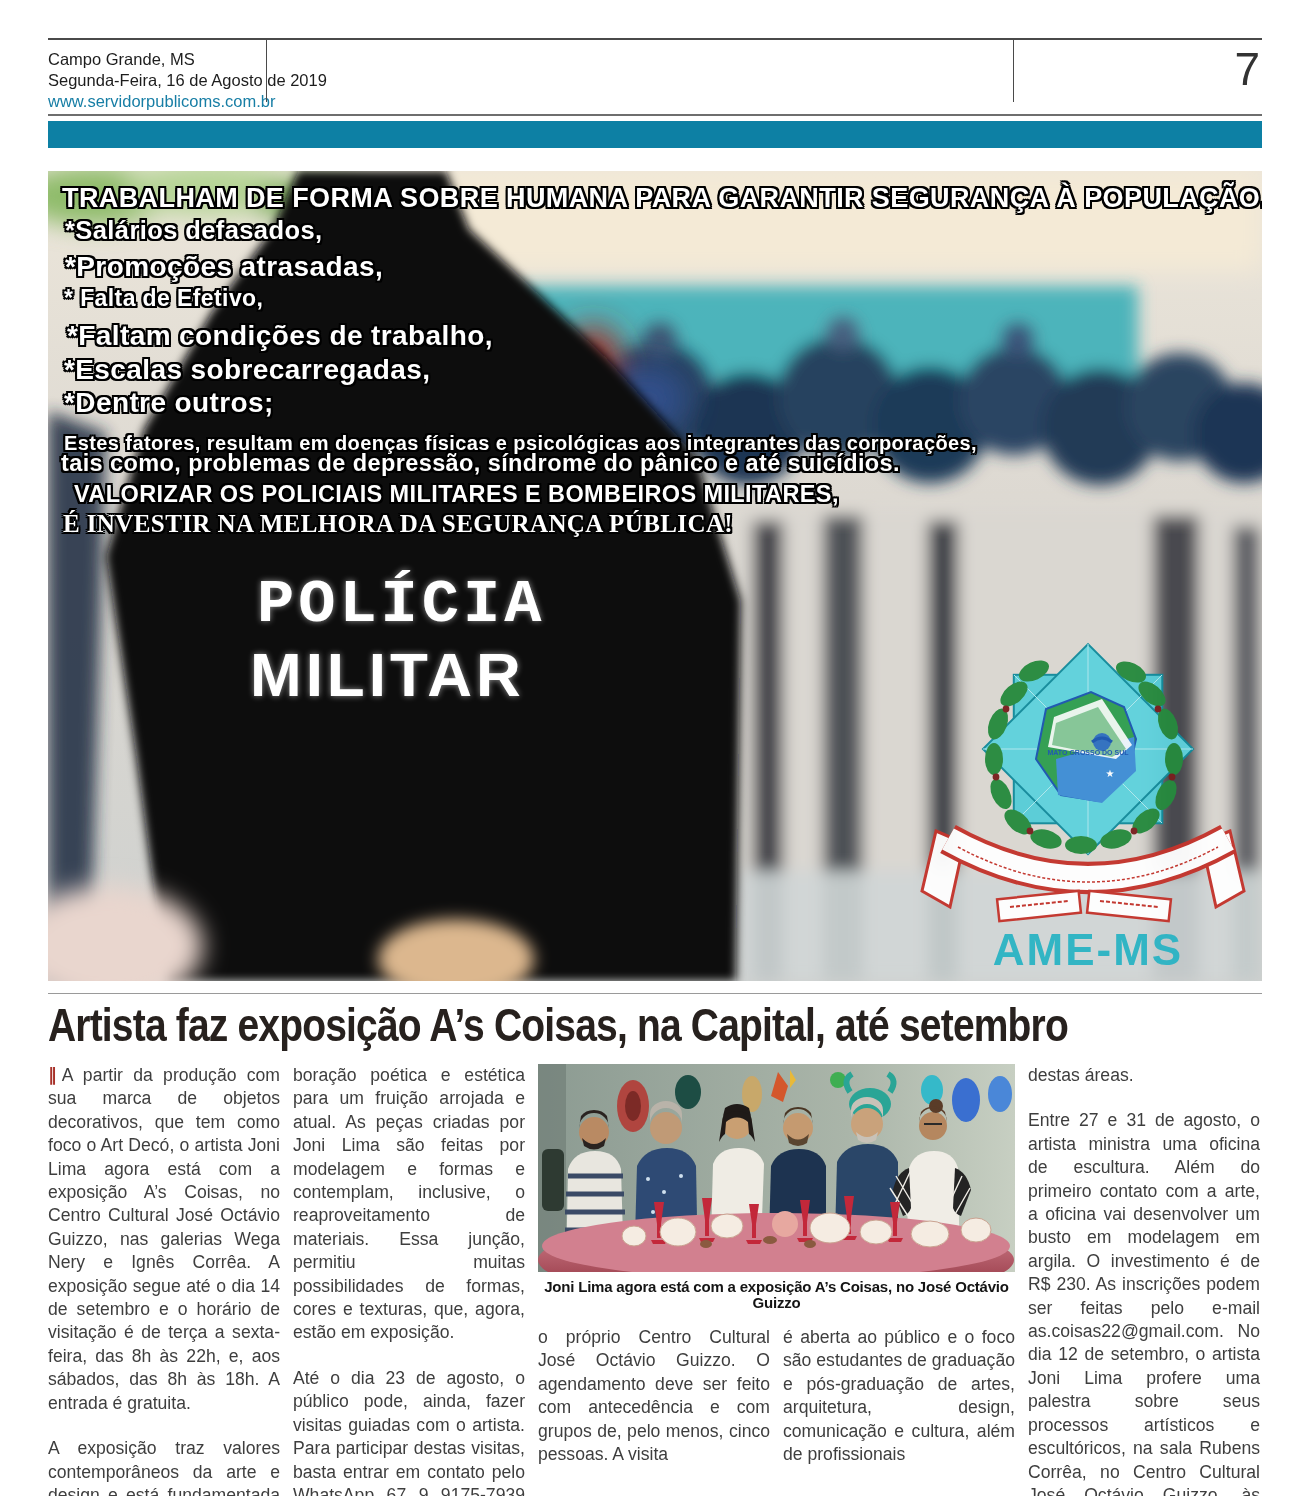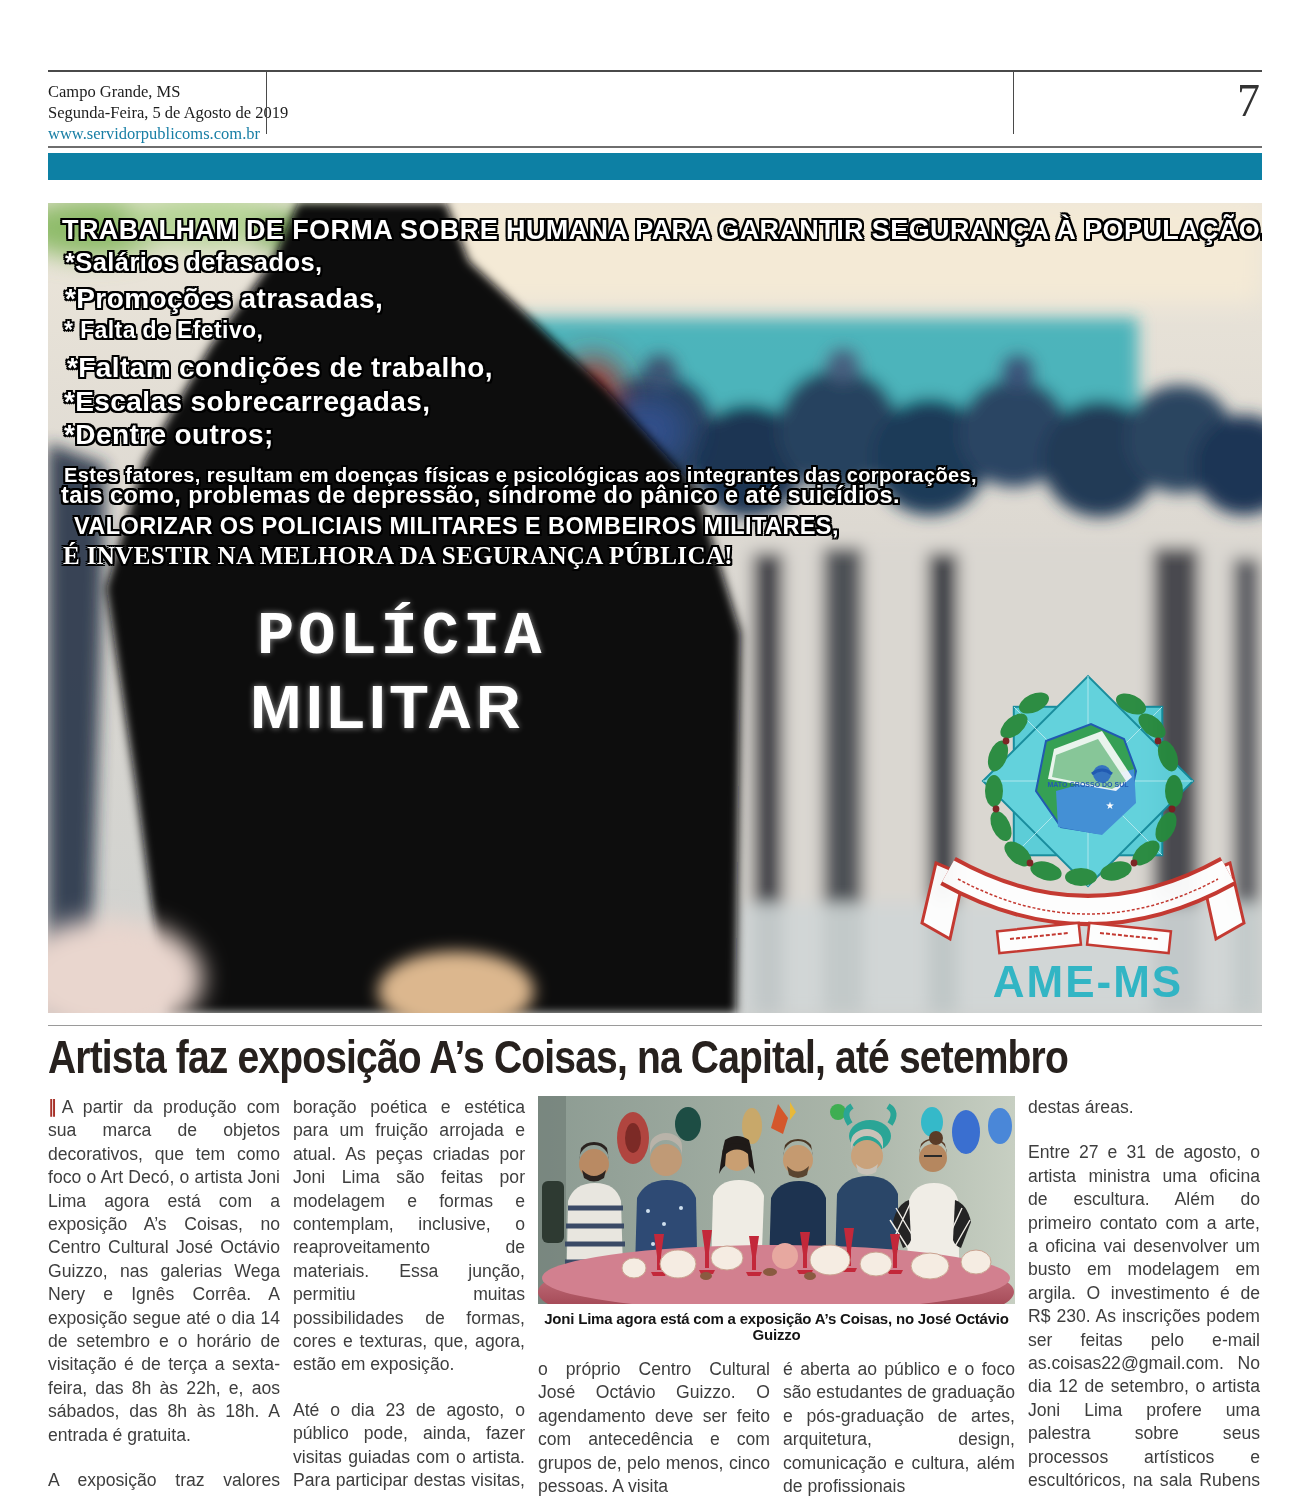--- a/index.html
+++ b/index.html
@@ -1,21 +1,21 @@
 <!DOCTYPE html>
 <html><head>
 <meta charset="utf-8">
 <style>
   html,body{margin:0;padding:0;background:#fff;}
   body{width:1309px;height:1496px;position:relative;overflow:hidden;
        font-family:"Liberation Sans",sans-serif;}
   .sheet{position:absolute;left:48px;top:0;width:1214px;}
 
   
-  .masthead{position:relative;border-top:2px solid #4a4a4a;height:74px;margin-top:70px;font-family:Liberation Serif, serif;}
+  .masthead{position:relative;border-top:2px solid #4a4a4a;height:74px;margin-top:38px;}
   .mast-left{position:absolute;left:0;top:9px;font-size:16.5px;color:#1d1d1d;line-height:21px;}
   .mast-left .website{color:#177ea5;}
   .mast-div{position:absolute;top:0;width:1px;height:62px;background:#4a4a4a;}
   .mast-div.d1{left:218px;} .mast-div.d2{left:965px;}
   .page-num{position:absolute;right:2px;top:2px;font-size:46px;color:#333;}
   .mast-rule{border-top:2px solid #6e6e6e;}
   .teal-bar{height:27px;margin-top:5px;}
 
   
   .ad{position:relative;margin-top:23px;width:1214px;height:810px;overflow:hidden;
@@ -55,21 +55,21 @@
   .middle-cols{display:grid;grid-template-columns:232px 232px;column-gap:13px;}
 </style>
 </head>
 <body>
 
 <div class="sheet">
 
   <div class="masthead">
     <div class="mast-left">
       <div>Campo Grande, MS</div>
-      <div>Segunda-Feira, 5 de Agosto de 2019</div>
+      <div>Segunda-Feira, 16 de Agosto de 2019</div>
       <div class="website">www.servidorpublicoms.com.br</div>
     </div>
     <div class="mast-div d1"></div>
     <div class="mast-div d2"></div>
     <div class="page-num">7</div>
   </div>
   <div class="mast-rule"></div>
   <div class="teal-bar" style="background:#0d80a4;"></div>
 
   <div class="ad">

